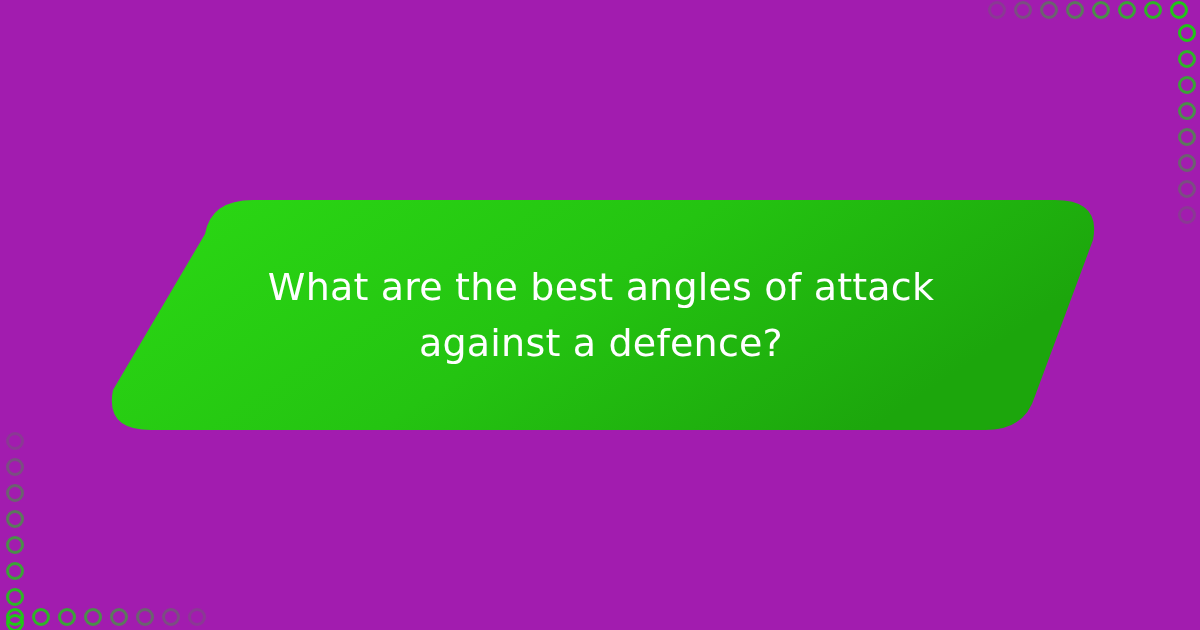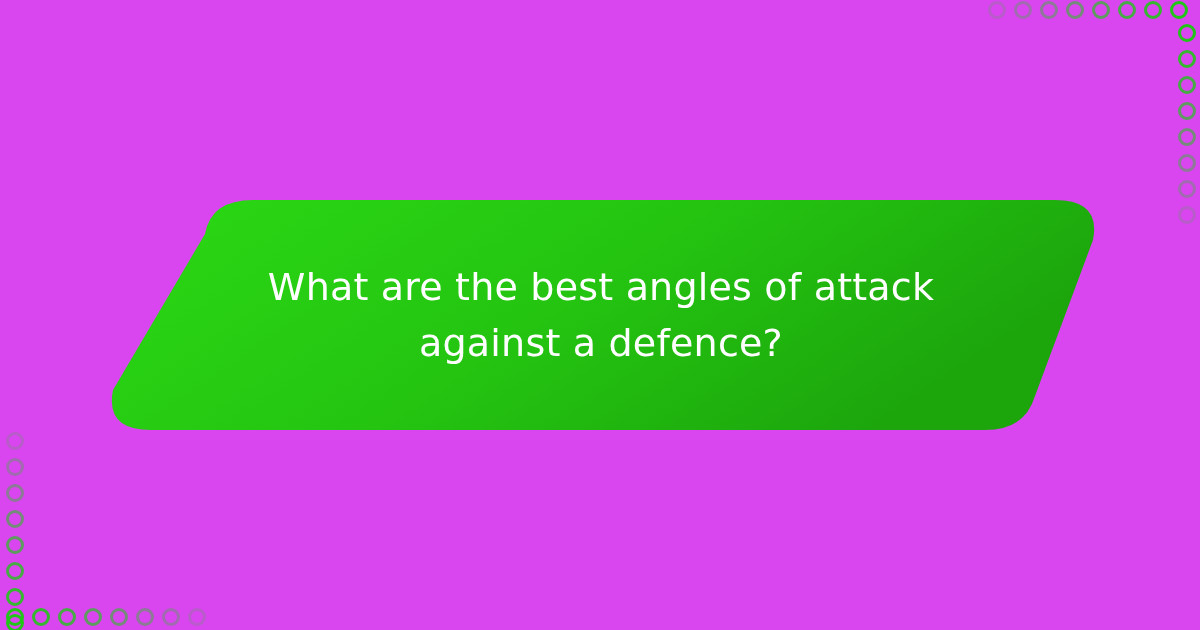--- a/index.html
+++ b/index.html
@@ -5,21 +5,21 @@
   html, body {
     margin: 0;
     padding: 0;
     background: #065a73;
   }
   #stage {
     position: relative;
     width: 1200px;
     height: 630px;
     overflow: hidden;
-    background: #d946ef;
+    background: #a21caf;
     font-family: "DejaVu Sans", "Liberation Sans", sans-serif;
   }
 
   
   .dots {
     position: absolute;
     display: flex;
   }
   .dots.row { flex-direction: row; }
   .dots.col { flex-direction: column; }

